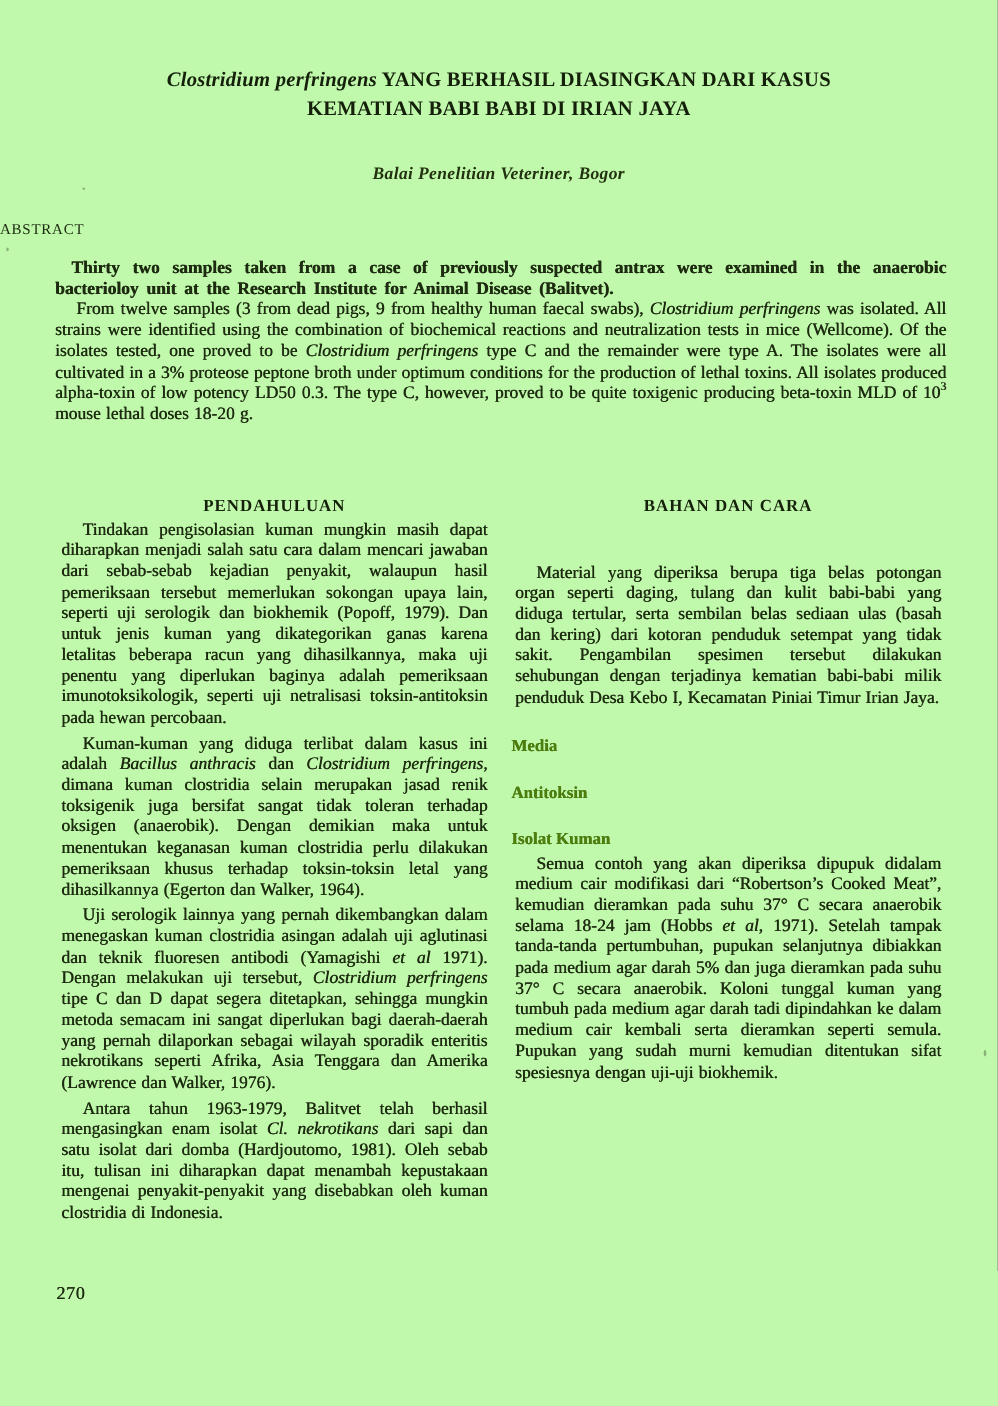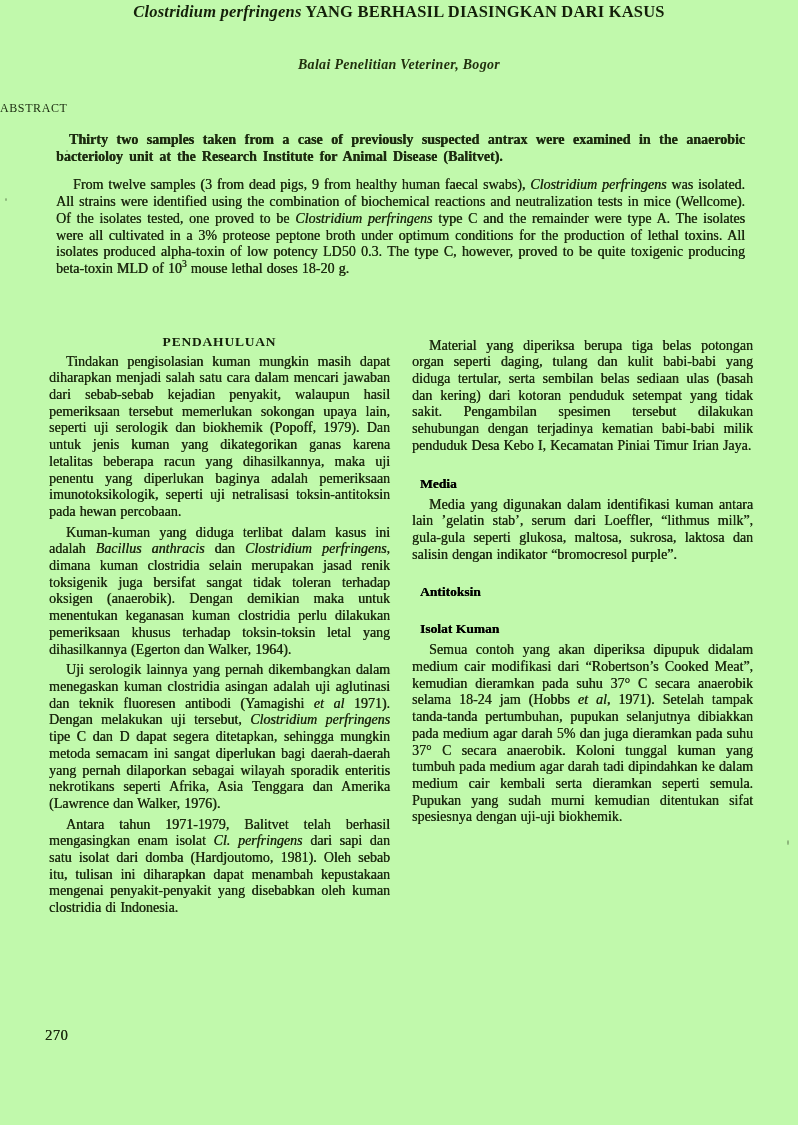--- a/index.html
+++ b/index.html
@@ -7,21 +7,21 @@
     position:relative;
     width:798px;height:1125px;
     background:#c1f9ac;
     font-family:"Liberation Serif","DejaVu Serif",serif;
     color:#1d2b10;
     overflow:hidden;
     box-sizing:border-box;
   }
   .it{font-style:italic;}
   .sup{vertical-align:super;font-size:0.68em;line-height:0;}
-  .header{text-align:center;}
+  .header{text-align:center;padding-top:52px;}
   .title{
     font-size:16.5px;font-weight:bold;line-height:23px;
     letter-spacing:0.2px;color:#14200a;
   }
   .authors{
     margin-top:34px;font-size:10px;font-weight:bold;
     letter-spacing:1.1px;line-height:16px;color:#22310f;
   }
   .authors-line2{margin-top:1px;}
   .affiliation{
@@ -29,81 +29,82 @@
     letter-spacing:0.3px;color:#22310f;
   }
   .abstract-heading{
     margin-top:28px;text-align:left;font-size:12px;
     letter-spacing:0.6px;color:#1a2a0e;
   }
   .abstract{
     margin:16px 41px 0 44px;
     font-size:11px;line-height:14.7px;text-align:justify;
   }
-  .abstract p{margin:12px;}
+  .abstract p{margin:0;}
   .abstract .bold-par{font-weight:bold;word-spacing:2.6px;text-indent:13px;}
   .columns{
     display:flex;gap:14px;margin:56px 41px 0 45px;
     align-items:flex-start;
   }
   .col{flex:1;min-width:0;}
   .col-heading{
     text-align:center;font-weight:bold;font-size:13.5px;
     letter-spacing:0.8px;margin:0 0 0 0;color:#15210b;
   }
   .col--right .col-heading{margin-bottom:38px;}
   .body-par{
     margin:4px;font-size:14px;line-height:16.7px;
     text-align:justify;text-indent:17px;word-spacing:0.6px;
     text-shadow:0.35px 0 0 currentColor;
   }
   .sub-heading{
-    font-weight:bold;font-size:13.5px;margin:21px 0 5px 12px;
-    color:#000000;text-shadow:0.3px 0 0 currentColor;
+    font-weight:bold;font-size:13.5px;margin:21px 0 5px 1px;
+    color:#4d7c0f;text-shadow:0.3px 0 0 currentColor;
   }
   .page-number{
     position:absolute;left:45px;top:1027px;
     font-size:14.5px;letter-spacing:0.5px;
     text-shadow:0.3px 0 0 currentColor;
   }
   .speck{position:absolute;background:#5c7a4e;border-radius:50%;opacity:0.55;}
 </style>
 </head>
 <body>
 
 <div class="page" style="background: rgb(193, 249, 172); color: rgb(29, 43, 16);">
 
   <div class="header">
     <div class="title">
       <div><span class="it">Clostridium perfringens</span><span> YANG BERHASIL DIASINGKAN DARI KASUS</span></div>
+      <div>KEMATIAN BABI BABI DI IRIAN JAYA</div>
     </div>
     <div class="authors">
     </div>
     <div class="affiliation">Balai Penelitian Veteriner, Bogor</div>
   </div>
 
   <div class="abstract-heading">ABSTRACT</div>
 
   <div class="abstract">
       <p class="body-par bold-par"><span>Thirty two samples taken from a case of previously suspected antrax were examined in the anaerobic bacterioloy unit at the Research Institute for Animal Disease (Balitvet).</span></p>
       <p class="body-par"><span>From twelve samples (3 from dead pigs, 9 from healthy human faecal swabs), </span><span class="it">Clostridium perfringens</span><span> was isolated. All strains were identified using the combination of biochemical reactions and neutralization tests in mice (Wellcome).  Of the isolates tested, one proved to be </span><span class="it">Clostridium perfringens</span><span> type C and the remainder were type A. The isolates were all cultivated in a 3% proteose peptone broth under optimum conditions for the production of lethal toxins. All isolates produced alpha-toxin of low potency LD50 0.3. The type C, however, proved to be quite toxigenic producing beta-toxin MLD of 10</span><span class="sup">3</span><span> mouse lethal doses 18-20 g.</span></p>
     </div>
 
   <div class="columns">
     <div class="col col--left">
         <div class="col-heading">PENDAHULUAN</div>
         <p class="body-par"><span>Tindakan pengisolasian kuman mungkin masih dapat diharapkan menjadi salah satu cara dalam mencari jawaban dari sebab-sebab kejadian penyakit, walaupun hasil pemeriksaan tersebut memerlukan sokongan upaya lain, seperti uji serologik dan biokhemik (Popoff, 1979). Dan untuk jenis kuman yang dikategorikan ganas karena letalitas beberapa racun yang dihasilkannya, maka uji penentu yang diperlukan baginya adalah pemeriksaan imunotoksikologik, seperti uji netralisasi toksin-antitoksin pada hewan percobaan.</span></p>
         <p class="body-par"><span>Kuman-kuman yang diduga terlibat dalam kasus ini adalah </span><span class="it">Bacillus anthracis</span><span> dan </span><span class="it">Clostridium perfringens</span><span>, dimana kuman clostridia selain merupakan jasad renik toksigenik juga bersifat sangat tidak toleran terhadap oksigen (anaerobik). Dengan demikian maka untuk menentukan keganasan kuman clostridia perlu dilakukan pemeriksaan khusus terhadap toksin-toksin letal yang dihasilkannya (Egerton dan Walker, 1964).</span></p>
         <p class="body-par"><span>Uji serologik lainnya yang pernah dikembangkan dalam menegaskan kuman clostridia asingan adalah uji aglutinasi dan teknik fluoresen antibodi (Yamagishi </span><span class="it">et al</span><span> 1971). Dengan melakukan uji tersebut, </span><span class="it">Clostridium perfringens</span><span> tipe C dan D dapat segera ditetapkan, sehingga mungkin metoda semacam ini sangat diperlukan bagi daerah-daerah yang pernah dilaporkan sebagai wilayah sporadik enteritis nekrotikans seperti Afrika, Asia Tenggara dan Amerika (Lawrence dan Walker, 1976).</span></p>
-        <p class="body-par"><span>Antara tahun 1971-1979, Balitvet telah berhasil mengasingkan enam isolat </span><span class="it">Cl. perfringens</span><span> dari sapi dan satu isolat dari domba (Hardjoutomo, 1981). Oleh sebab itu, tulisan ini diharapkan dapat menambah kepustakaan mengenai penyakit-penyakit yang disebabkan oleh kuman clostridia di Indonesia.</span></p>
+        <p class="body-par"><span>Antara tahun 1963-1979, Balitvet telah berhasil mengasingkan enam isolat </span><span class="it">Cl. nekrotikans</span><span> dari sapi dan satu isolat dari domba (Hardjoutomo, 1981). Oleh sebab itu, tulisan ini diharapkan dapat menambah kepustakaan mengenai penyakit-penyakit yang disebabkan oleh kuman clostridia di Indonesia.</span></p>
       </div>
     <div class="col col--right">
+        <div class="col-heading">BAHAN DAN CARA</div>
         <p class="body-par"><span>Material yang diperiksa berupa tiga belas potongan organ seperti daging, tulang dan kulit babi-babi yang diduga tertular, serta sembilan belas sediaan ulas (basah dan kering) dari kotoran penduduk setempat yang tidak sakit. Pengambilan spesimen tersebut dilakukan sehubungan dengan terjadinya kematian babi-babi milik penduduk Desa Kebo I, Kecamatan Piniai Timur Irian Jaya.</span></p>
         <div class="sub-heading">Media</div>
-        <p class="body-par"><span>Media yang digunakan dalam identifikasi kuman antara lain ’gelatin stab’, serum dari Loeffler, “lithmus milk”, gula-gula seperti glukosa, maltosa, sukrosa, laktosa dan salisin dengan indikator “bromocresol purple”.</span></p>
         <div class="sub-heading">Antitoksin</div>
         <div class="sub-heading">Isolat Kuman</div>
         <p class="body-par"><span>Semua contoh yang akan diperiksa dipupuk didalam medium cair modifikasi dari “Robertson’s Cooked Meat”, kemudian dieramkan pada suhu 37° C secara anaerobik selama 18-24 jam (Hobbs </span><span class="it">et al</span><span>, 1971). Setelah tampak tanda-tanda pertumbuhan, pupukan selanjutnya dibiakkan pada medium agar darah 5% dan juga dieramkan pada suhu 37° C secara anaerobik. Koloni tunggal kuman yang tumbuh pada medium agar darah tadi dipindahkan ke dalam medium cair kembali serta dieramkan seperti semula. Pupukan yang sudah murni kemudian ditentukan sifat spesiesnya dengan uji-uji biokhemik.</span></p>
       </div>
   </div>
 
   <div class="page-number">270</div>
 
   <div class="speck" style="left:66px;top:150px;width:2px;height:2px;"></div>
   <div class="speck" style="left:5px;top:198px;width:2px;height:3px;"></div>

